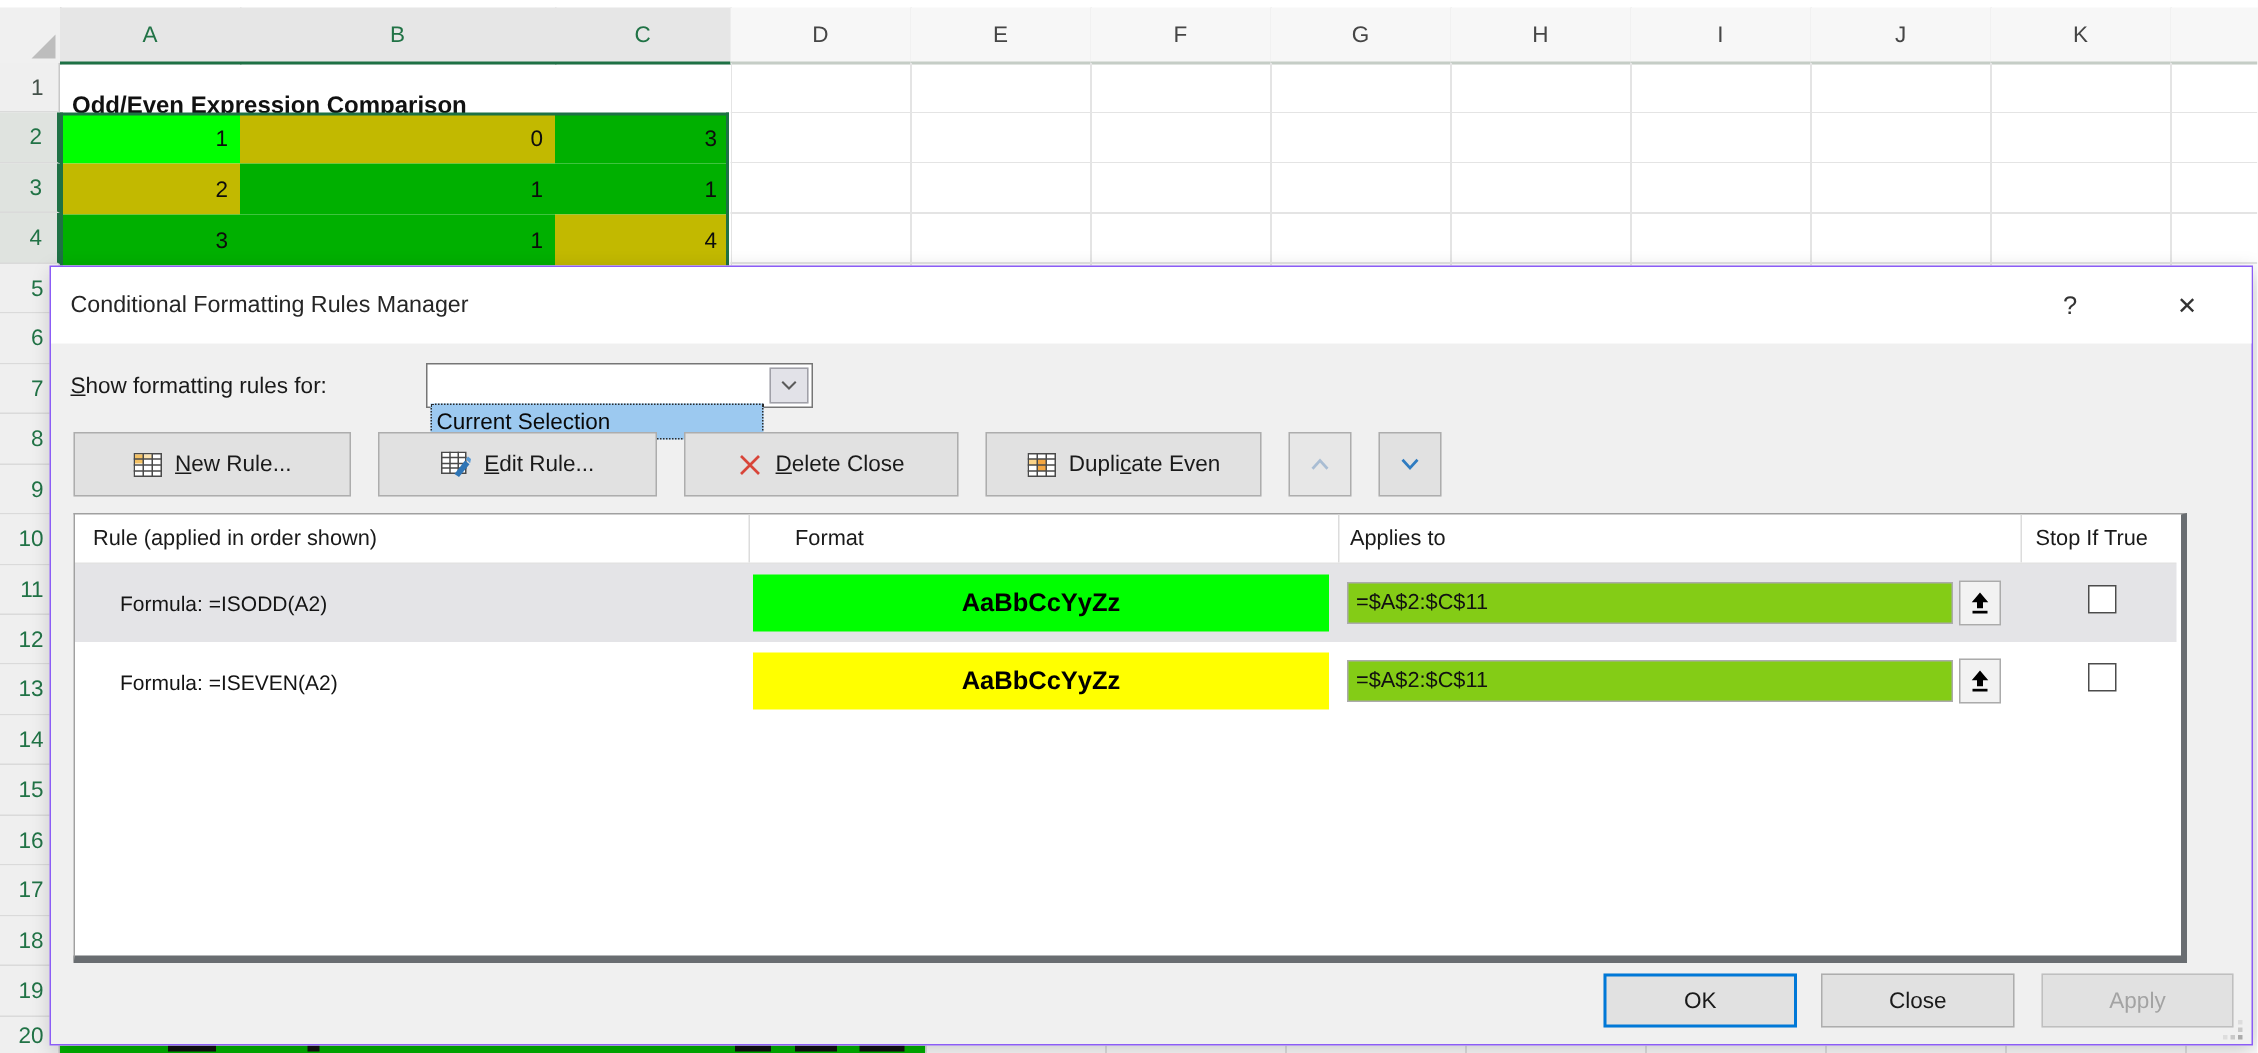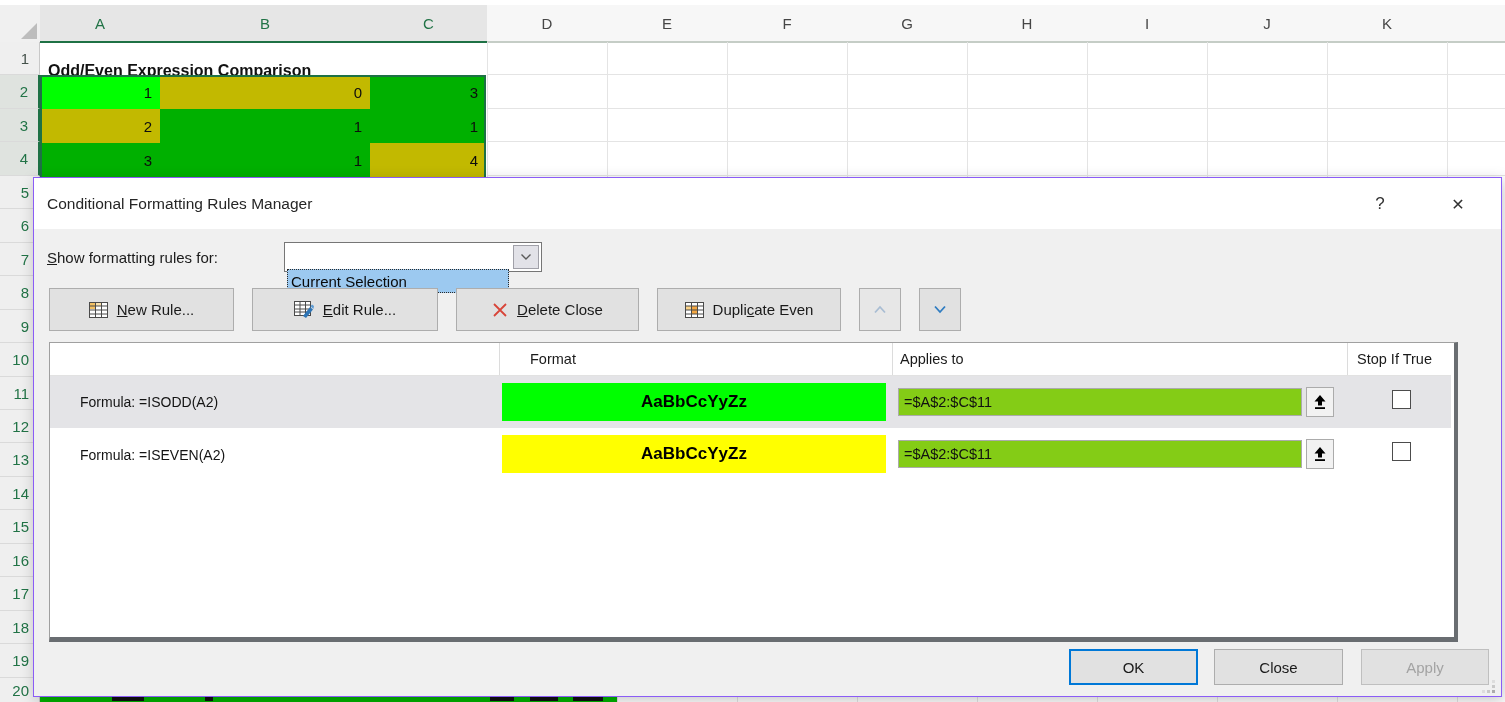--- a/index.html
+++ b/index.html
@@ -256,20 +256,21 @@
           <polyline points="2,7.5 7,2 12,7.5" fill="none" stroke="#A9BDD3" stroke-width="1.8"></polyline>
         </svg>
     </div>
     <div class="abs arrbtn" style="left:885px">
       <svg width="14" height="9" viewBox="0 0 14 9">
           <polyline points="2,1.5 7,7 12,1.5" fill="none" stroke="#2F7CC1" stroke-width="1.8"></polyline>
         </svg>
     </div>
 
     <div class="abs rules-list">
+      <div class="abs lh" style="left:12px">Rule (applied in order shown)</div>
       <div class="abs lh" style="left:480px">Format</div>
       <div class="abs lh" style="left:850px">Applies to</div>
       <div class="abs lh" style="left:1307px">Stop If True</div>
       <div class="abs lsep" style="left:449px"></div>
       <div class="abs lsep" style="left:842px"></div>
       <div class="abs lsep" style="left:1297px"></div>
       <div class="abs lhline"></div>
 
       <div class="abs rrow sel" style="top:33px">
         <div class="abs rule-text">Formula: =ISODD(A2)</div>

